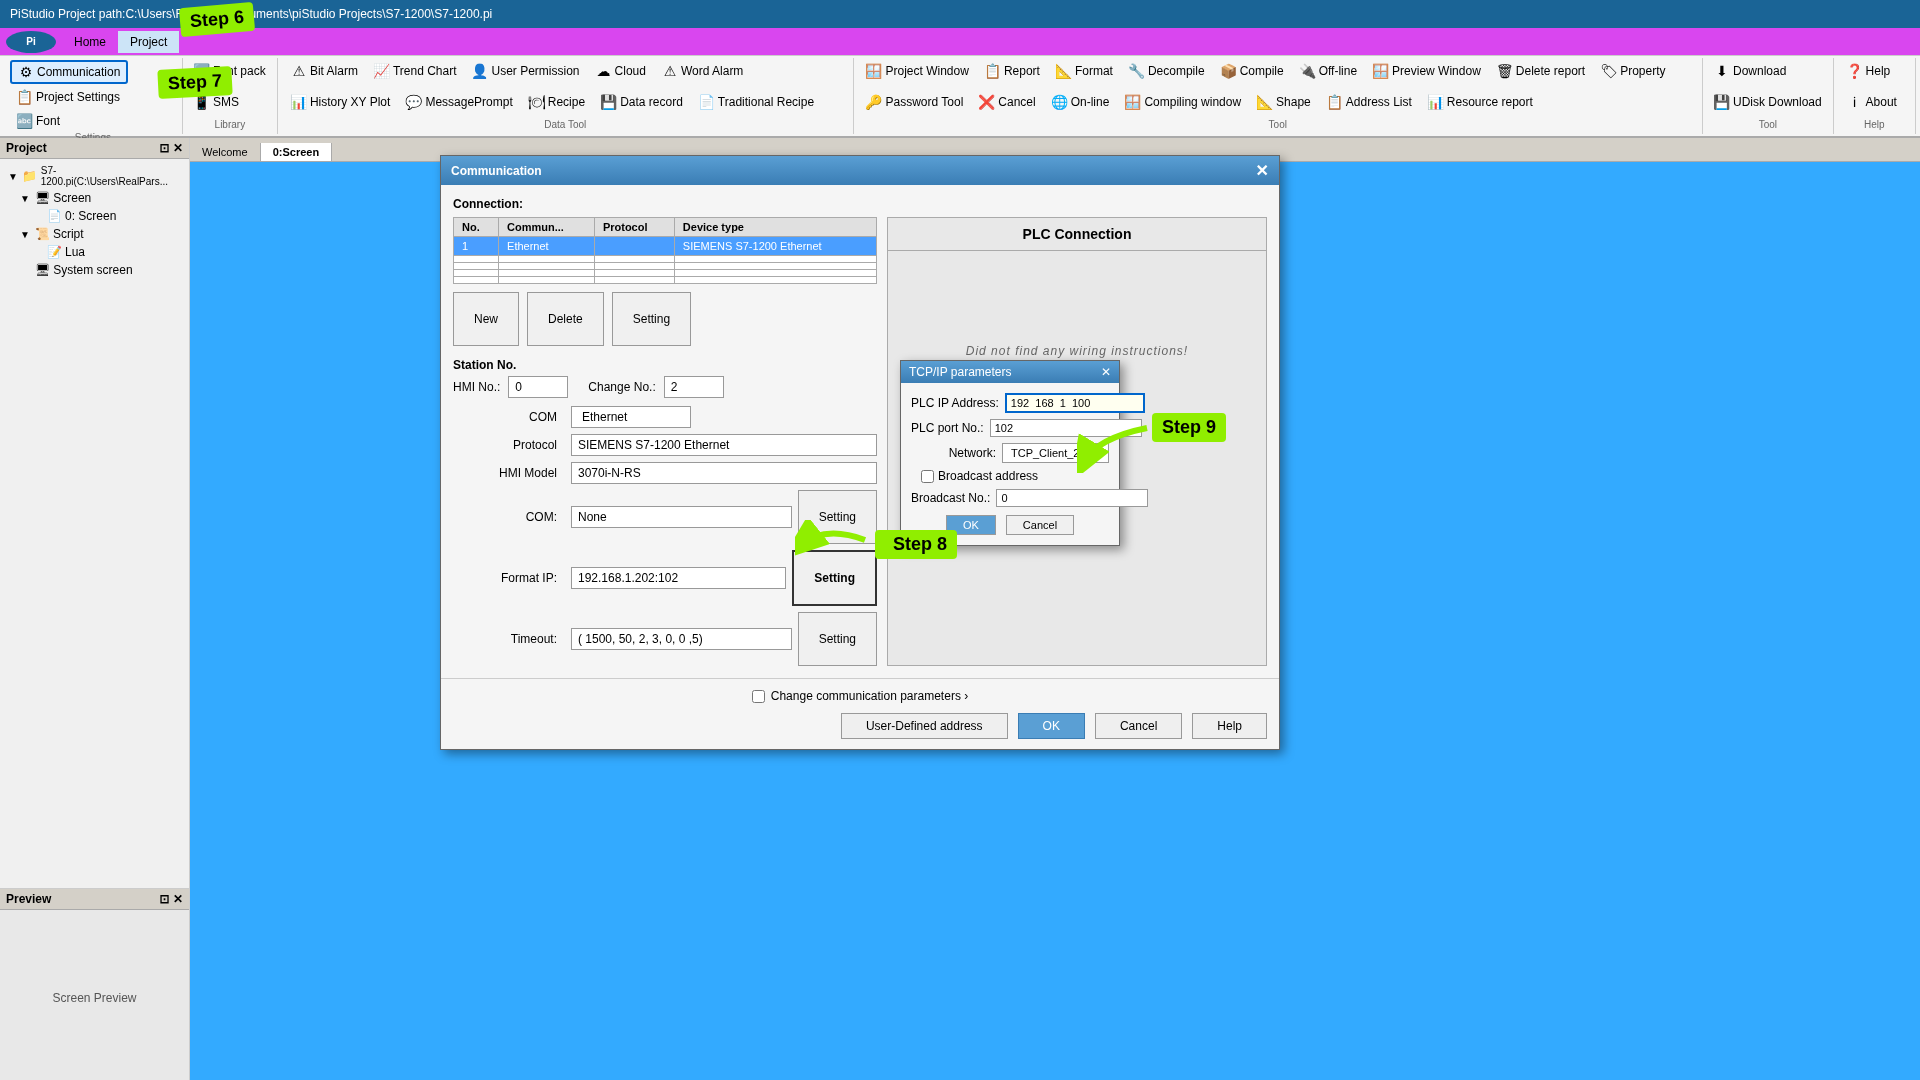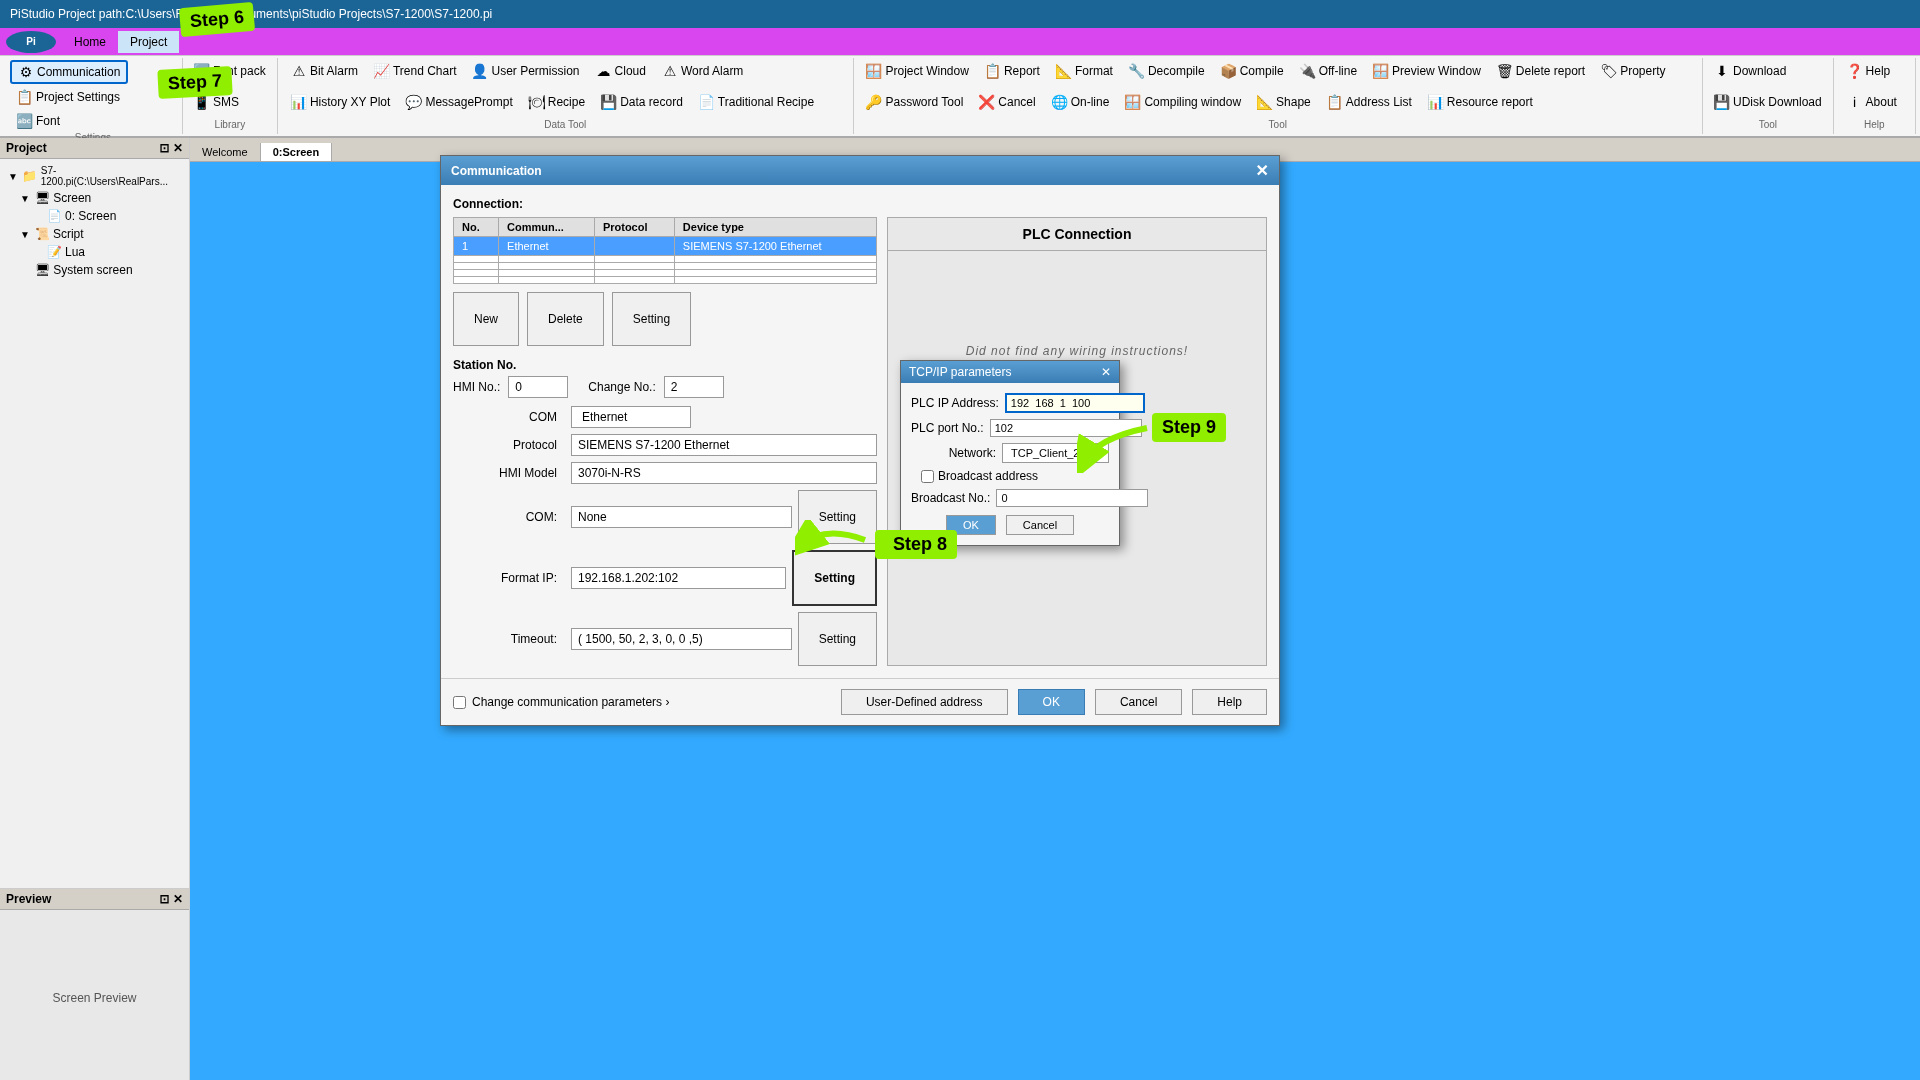--- a/index.html
+++ b/index.html
@@ -59,21 +59,21 @@
     .dialog-btn-row { display: flex; gap: 8px; margin-bottom: 12px; }
     .dialog-btn { padding: 19px 20px; background: #f0f0f0; border: 1px solid #999; cursor: pointer; font-size: 12px; }
     .form-grid { display: grid; grid-template-columns: 110px 1fr; gap: 6px 8px; align-items: center; }
     .form-label { font-size: 12px; text-align: right; padding-right: 6px; }
     .form-input { border: 1px solid #999; padding: 3px 6px; background: white; font-size: 12px; width: 100%; }
     .form-input-row { display: flex; gap: 6px; align-items: center; }
     .station-row { display: flex; gap: 20px; margin-bottom: 8px; align-items: center; }
     .station-item { display: flex; gap: 8px; align-items: center; }
     .station-item label { font-size: 12px; white-space: nowrap; }
     .station-input { border: 1px solid #999; padding: 3px 6px; width: 60px; font-size: 12px; background: white; }
-    .dialog-footer { padding: 10px 12px; border-top: 1px solid #ccc; display: flex; gap: 10px; align-items: center; }
+    .dialog-footer { padding: 10px 12px; border-top: 1px solid #ccc; display: flex; gap: 10px; align-items: center; flex-direction: column; }
     .footer-checkbox { display: flex; align-items: center; gap: 6px; font-size: 12px; }
     .footer-btns { margin-left: auto; display: flex; gap: 10px; }
     .footer-btn { padding: 5px 24px; border: 1px solid #999; cursor: pointer; font-size: 12px; }
     .footer-btn.primary { background: #5a9fd4; color: white; border-color: #3a7db4; }
 
     
     .tcpip-dialog { position: absolute; top: 360px; left: 900px; width: 220px; background: #f5f5f5; border: 1px solid #666; box-shadow: 4px 4px 10px rgba(0,0,0,0.4); pointer-events: all; z-index: 100; }
     .tcpip-title { background: linear-gradient(to bottom, #5a9fd4, #3a7db4); color: white; padding: 4px 8px; display: flex; justify-content: space-between; align-items: center; font-size: 12px; }
     .tcpip-body { padding: 10px; }
     .tcpip-row { display: flex; align-items: center; gap: 6px; margin-bottom: 6px; font-size: 11px; }

